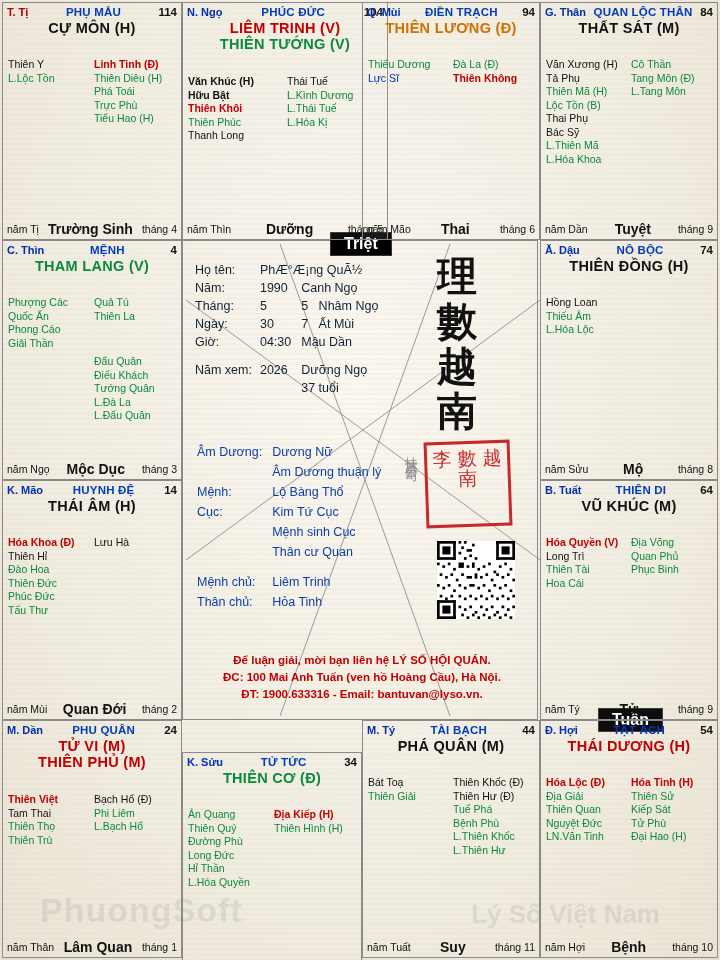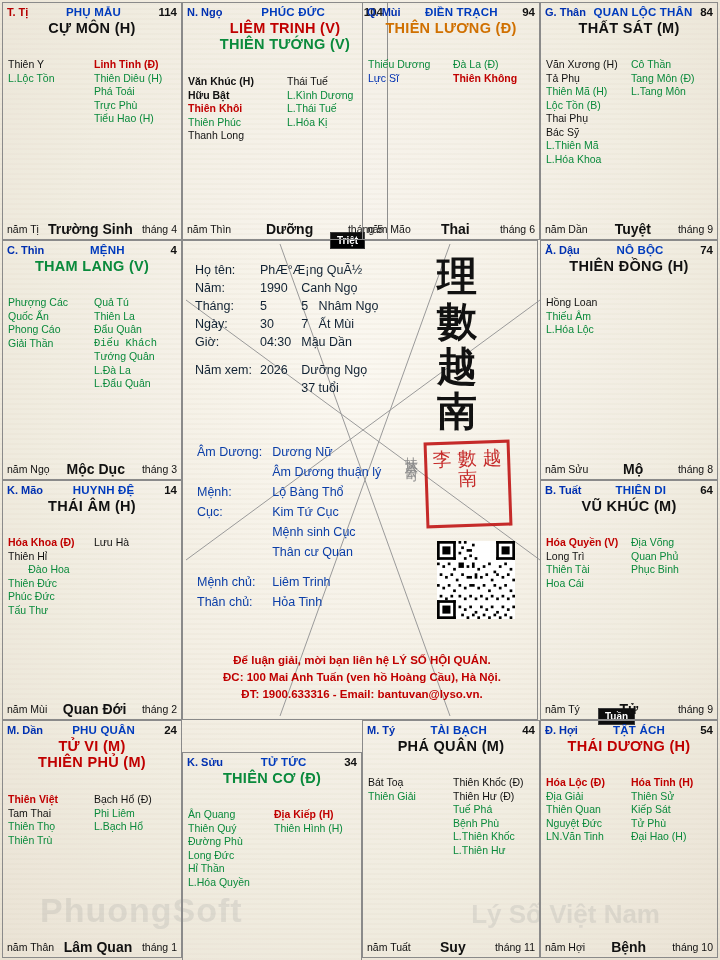--- a/index.html
+++ b/index.html
@@ -90,22 +90,22 @@
   .sealcol { position: absolute; right: 118px; top: 205px; color: #8a8a8a; font-family: "DejaVu Serif", serif; font-size: 13px; line-height: 16px; writing-mode: vertical-rl; }
   .qr { position: absolute; right: 22px; top: 300px; width: 78px; height: 78px; }
   .contact {
     position: absolute; left: 14px; right: 10px; bottom: 16px;
     color: #c00000; font-size: 11.5px; line-height: 17px; font-weight: bold;
     text-align: center;
   }
   .badge {
     position: absolute;
     background: #000; color: #fff;
-    font-size: 10px; font-weight: bold;
-    padding: 2px 6px;
+    font-size: 16px; font-weight: bold;
+    padding: 2px 13px;
     border: 1px solid #333;
   }
   #triet { left: 330px; top: 232px; }
   #tuan { left: 598px; top: 708px; }
   .wm {
     position: absolute; left: 40px; bottom: 30px;
     font-size: 34px; color: rgba(150,150,150,0.22);
     font-weight: bold; letter-spacing: 1px;
     pointer-events: none;
   }
@@ -472,22 +472,22 @@
       <div class="stars" style="top: 55px;">
         <div class="col">
           <div style="color: rgb(10, 138, 60);">Phượng Các</div>
           <div style="color: rgb(10, 138, 60);">Quốc Ấn</div>
           <div style="color: rgb(10, 138, 60);">Phong Cáo</div>
           <div style="color: rgb(10, 138, 60);">Giải Thần</div>
         </div>
         <div class="col">
           <div style="color: rgb(10, 138, 60);">Quả Tú</div>
           <div style="color: rgb(10, 138, 60);">Thiên La</div>
-          <div style="color: rgb(10, 138, 60);">Đẩu Quân</div>
-          <div style="color: rgb(10, 138, 60); font-family: Liberation Mono, monospace;">Điếu Khách</div>
+          <div style="color: rgb(10, 138, 60); margin-top: 32px;">Đẩu Quân</div>
+          <div style="color: rgb(10, 138, 60);">Điếu Khách</div>
           <div style="color: rgb(10, 138, 60);">Tướng Quân</div>
           <div style="color: rgb(10, 138, 60);">L.Đà La</div>
           <div style="color: rgb(10, 138, 60);">L.Đẩu Quân</div>
         </div>
       </div>
       <div class="foot">
         <span>năm Ngọ</span>
         <span class="mid">Mộc Dục</span>
         <span>tháng 3</span>
       </div>
@@ -520,21 +520,21 @@
         <span class="cung">HUYNH ĐỆ</span>
         <span class="num">14</span>
       </div>
       <div class="main">
         <div class="s1" style="color: rgb(17, 17, 17);">THÁI ÂM (H)</div>
       </div>
       <div class="stars" style="top: 55px;">
         <div class="col">
           <div style="color: rgb(192, 0, 0); font-weight: bold;">Hóa Khoa (Đ)</div>
           <div style="color: rgb(17, 17, 17);">Thiên Hỉ</div>
-          <div style="color: rgb(10, 138, 60); text-align: center;">Đào Hoa</div>
+          <div style="color: rgb(10, 138, 60);">Đào Hoa</div>
           <div style="color: rgb(10, 138, 60);">Thiên Đức</div>
           <div style="color: rgb(10, 138, 60);">Phúc Đức</div>
           <div style="color: rgb(10, 138, 60);">Tấu Thư</div>
         </div>
         <div class="col">
           <div style="color: rgb(17, 17, 17);">Lưu Hà</div>
         </div>
       </div>
       <div class="foot">
         <span>năm Mùi</span>

